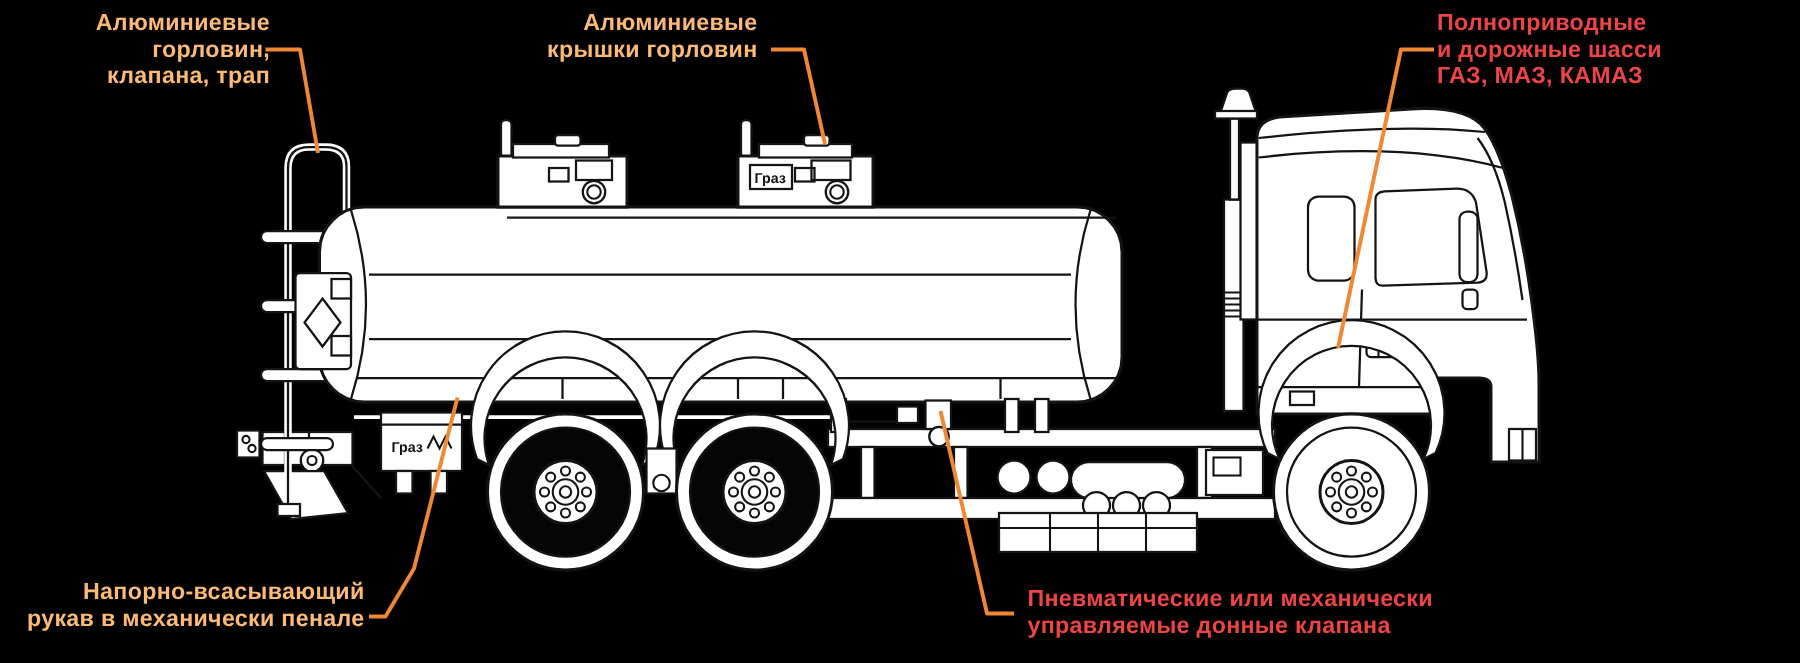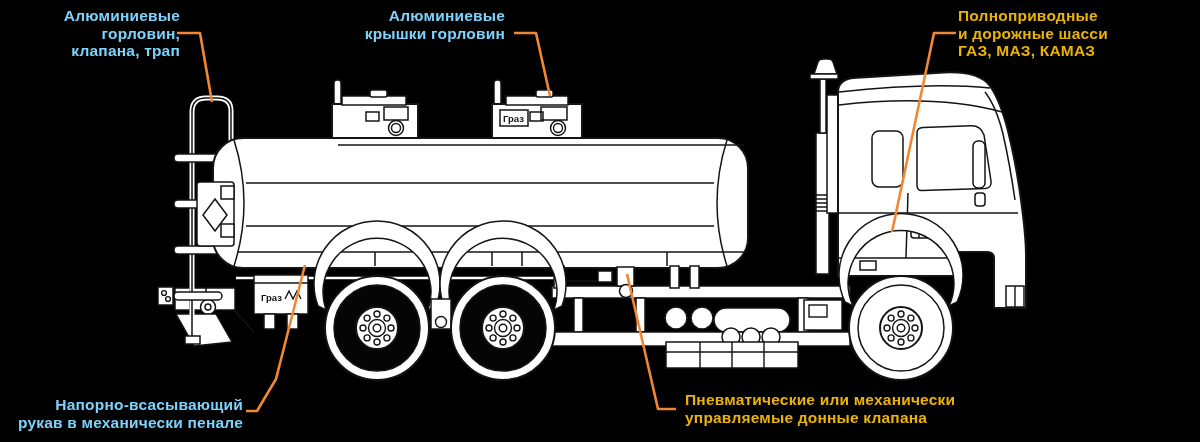--- a/index.html
+++ b/index.html
@@ -2,28 +2,28 @@
 <html><head>
 <meta charset="utf-8">
 <style>
   html,body{margin:0;padding:0;background:#000;}
   .stage{position:relative;width:1200px;height:442px;background:#000;overflow:hidden;
          font-family:"Liberation Sans",sans-serif;}
   .stage svg{position:absolute;left:0;top:0;}
   .callout{position:absolute;font-weight:700;font-size:15.5px;line-height:17.6px;
            letter-spacing:.2px;white-space:nowrap;}
   .callout span{display:block;}
-  .c-blue{color:#7dd3fc;}
-  .c-white{color:#eab308;}
+  .c-blue{color:#fdba74;}
+  .c-white{color:#ef4444;}
   .align-r{text-align:right;}
   .align-l{text-align:left;}
   .lbl-ladder{top:7px;right:1020px;}
   .lbl-hatches{top:7px;right:695px;}
   .lbl-chassis{top:7px;left:958px;}
-  .lbl-hose{top:396px;right:957px;}
+  .lbl-hose{top:386px;right:957px;}
   .lbl-valves{top:391px;left:685px;}
   
   .o{fill:#fff;stroke:#141414;stroke-width:2;}
   .df{fill:#fff;stroke:#141414;stroke-width:1.5;}
   .d{fill:none;stroke:#141414;stroke-width:1.5;}
   .d2{fill:none;stroke:#141414;stroke-width:1.4;}
   .w{fill:none;stroke:#fff;}
   .lead{fill:none;stroke:#EF8733;stroke-width:2.6;stroke-linejoin:round;stroke-linecap:butt;}
   .logo-t{font:700 9.5px "Liberation Sans",sans-serif;fill:#141414;}
 </style>

